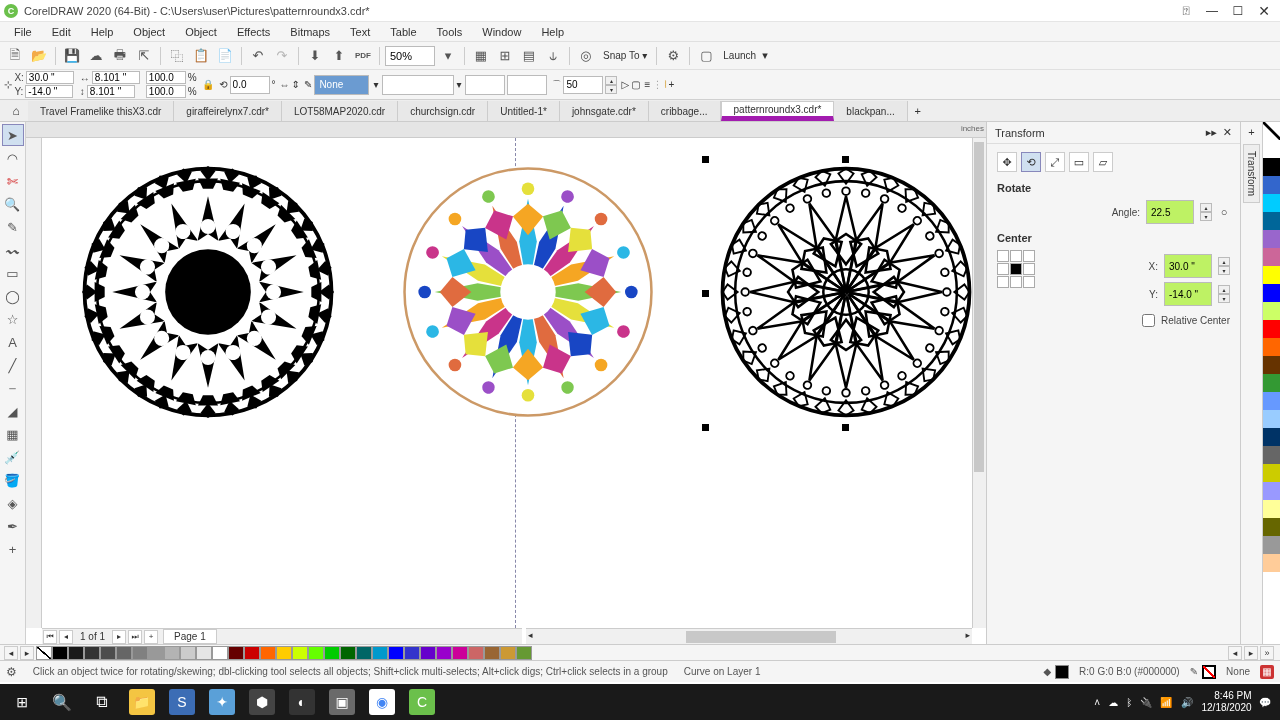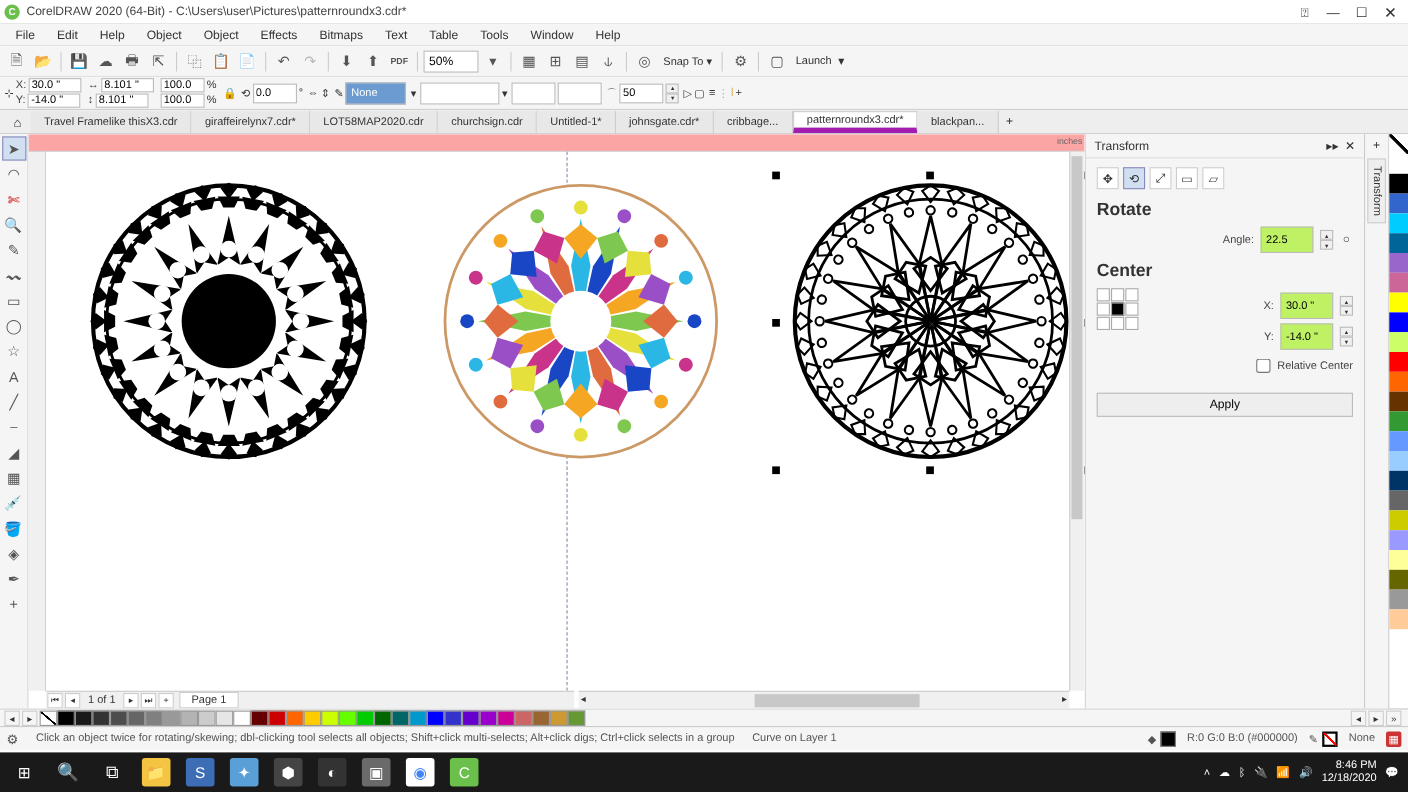--- a/index.html
+++ b/index.html
@@ -45,21 +45,21 @@
 
 .main { display: flex; height: 522px; position: relative; }
 
 
 .toolbox { width: 26px; background: #f5f5f5; border-right: 1px solid #d0d0d0; display: flex; flex-direction: column; align-items:center; padding-top:2px; gap:1px; }
 .tool { width: 22px; height: 22px; display:flex; align-items:center; justify-content:center; font-size:13px; color:#555; }
 .tool.active { background:#d0e0f0; border:1px solid #88b; }
 
 
 .canvas-wrap { flex: 1; position: relative; background: #fff; overflow:hidden; }
-.ruler-h { height: 16px; background: #fca5a5; border-bottom:1px solid #ccc; position:relative; font-size:8px; color:#666; }
+.ruler-h { height: 16px; background: #e5e5e5; border-bottom:1px solid #ccc; position:relative; font-size:8px; color:#666; }
 .ruler-h span { position:absolute; top:2px; }
 .ruler-v { width: 16px; background: #f0f0f0; border-right:1px solid #ccc; position:absolute; left:0; top:16px; bottom:16px; }
 .canvas { position:absolute; left:16px; top:16px; right:0; bottom:16px; background:#fff; }
 .guideline-v { position:absolute; left:473px; top:0; bottom:0; border-left:1px dashed #88a; }
 .ruler-label { position:absolute; right:2px; top:1px; font-size:8px; color:#666; }
 
 .mandala { position:absolute; border-radius:50%; }
 .mandala svg { width:100%; height:100%; }
 .sel-handle { position:absolute; width:7px; height:7px; background:#000; }
 
@@ -72,21 +72,21 @@
 .vscroll { position:absolute; right:0; top:16px; bottom:16px; width:14px; background:#f0f0f0; border-left:1px solid #ccc; }
 .vscroll-thumb { position:absolute; top:4px; right:2px; width:10px; height:330px; background:#c8c8c8; }
 
 
 .docker { width: 254px; background: #f5f5f5; border-left: 1px solid #ccc; display:flex; flex-direction:column; }
 .docker-title { height:22px; padding:4px 8px; font-size:11px; border-bottom:1px solid #ddd; display:flex; align-items:center; justify-content:space-between; }
 .docker-body { padding:8px 10px; }
 .xf-icons { display:flex; gap:4px; margin-bottom:10px; }
 .xf-icon { width:20px; height:20px; border:1px solid #ccc; display:flex; align-items:center; justify-content:center; background:#fff; font-size:11px; }
 .xf-icon.active { background:#d0e0f0; border-color:#88b; }
-.xf-section { font-weight:bold; font-size:16px; margin:8px 0 6px; }
+.xf-section { font-weight:bold; font-size:11px; margin:8px 0 6px; }
 .xf-row { display:flex; align-items:center; gap:6px; margin:4px 0; justify-content:flex-end; }
 .xf-label { font-size:10px; color:#444; }
 .xf-input { width:48px; height:24px; border:1px solid #bbb; font-size:10px; padding:0 4px; background:#bef264; }
 .anchor-grid { display:grid; grid-template-columns:repeat(3,12px); grid-template-rows:repeat(3,12px); gap:1px; }
 .anchor-cell { border:1px solid #aaa; background:#fff; }
 .anchor-cell.sel { background:#000; }
 .apply-btn { width:100%; height:22px; background:#eee; border:1px solid #bbb; margin-top:14px; font-size:11px; }
 
 
 .right-side { width: 22px; background:#f5f5f5; border-left:1px solid #ccc; display:flex; flex-direction:column; align-items:center; padding-top:4px; gap:6px; }
@@ -903,21 +903,20 @@
                 <div class="spinbtn">▴</div>
                 <div class="spinbtn">▾</div>
               </div>
           </div>
         </div>
       </div>
       <div class="xf-row" style="justify-content:flex-end; margin-top:4px">
         <input type="checkbox" style="">
         <span class="xf-label">Relative Center</span>
       </div>
-      <button class="apply-btn">Apply</button>
     </div>
   </div>
 
   <div class="right-side">
     <span>+</span>
     <div class="side-tab">Transform</div>
   </div>
 
   <div class="palette-v" id="palette-v">
     <div class="sw" style="background:#fff;position:relative">

